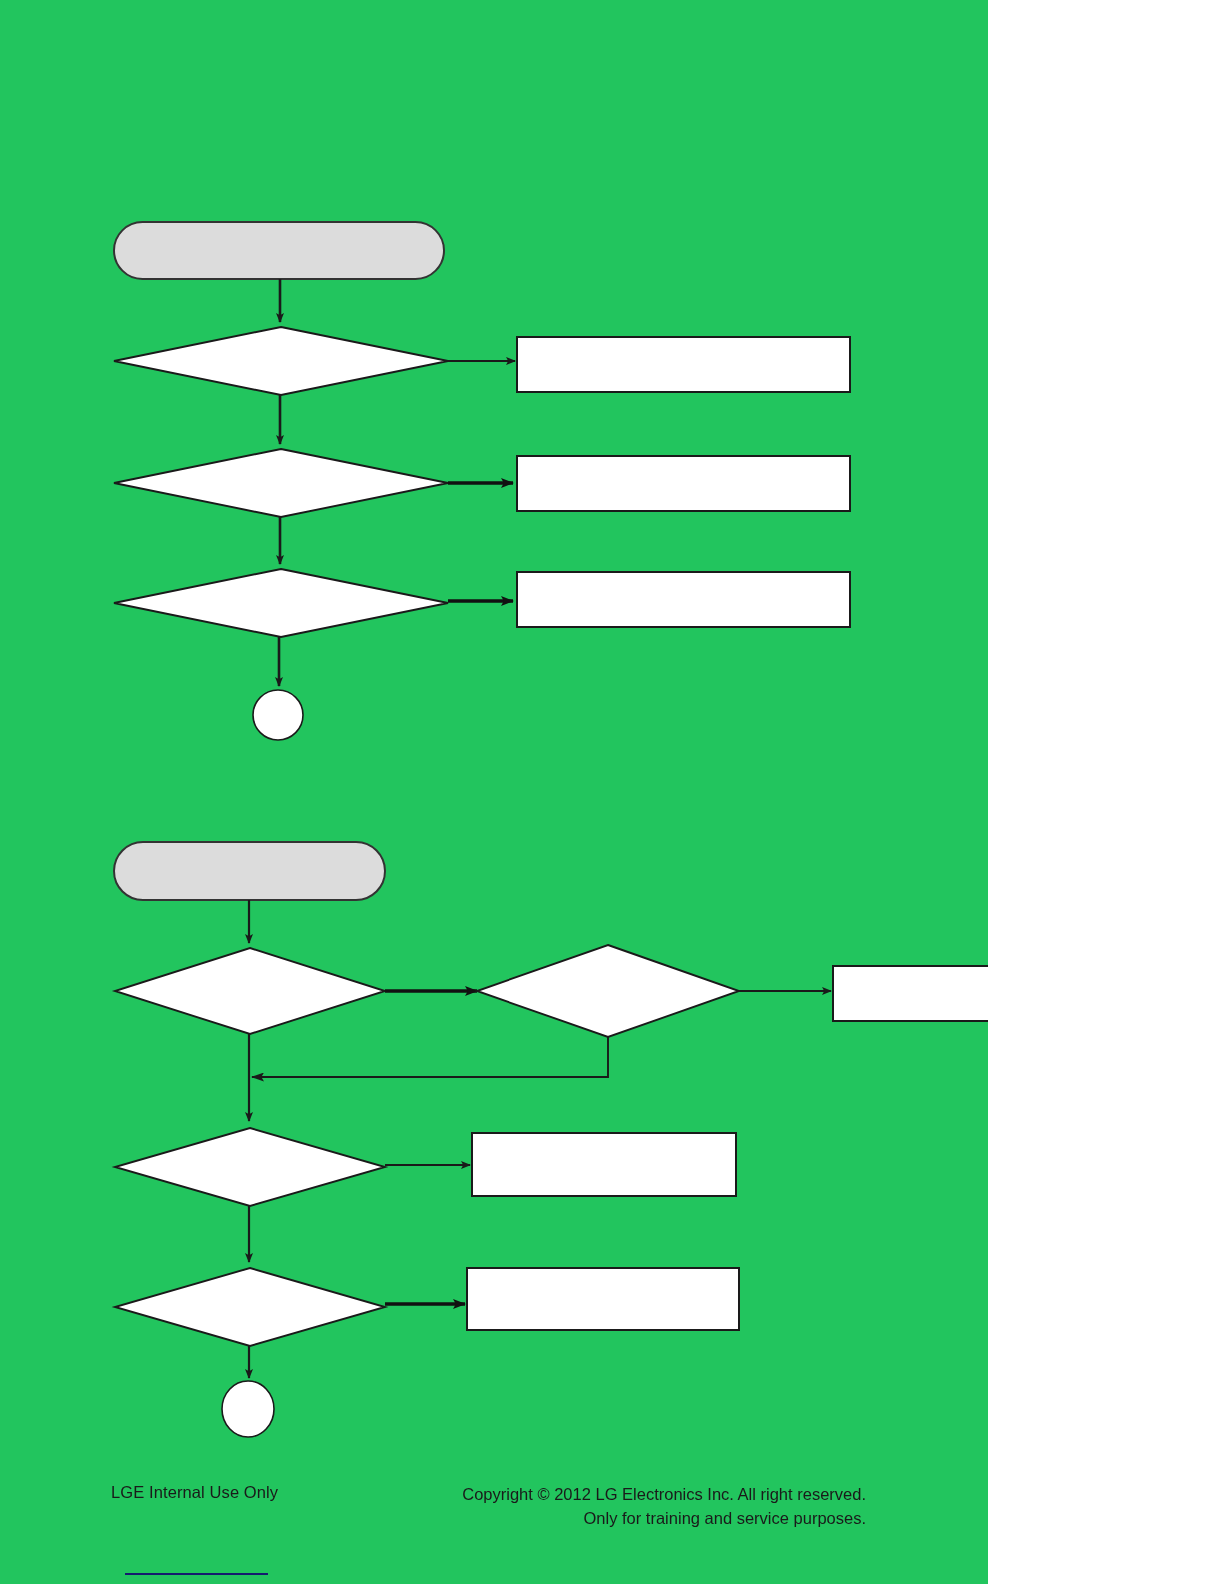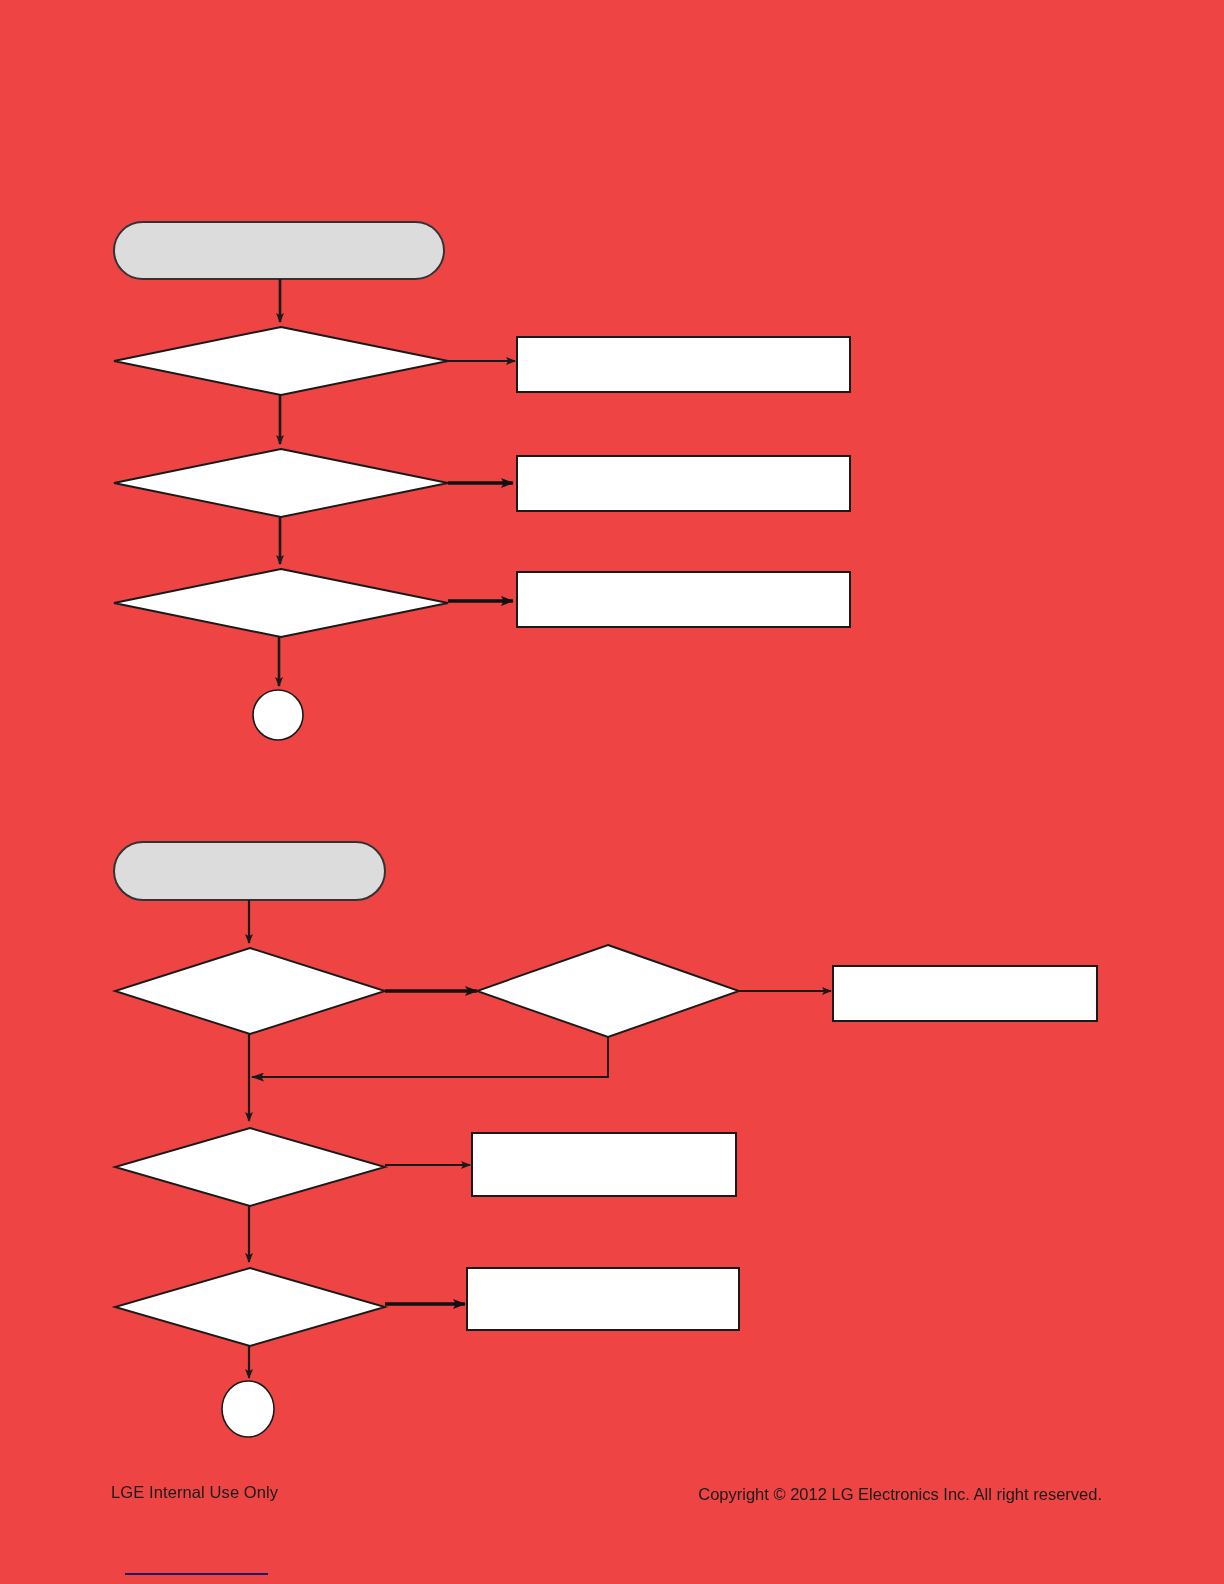--- a/index.html
+++ b/index.html
@@ -6,23 +6,23 @@
     margin: 0;
     padding: 0;
     background: #ffffff;
   }
   body {
     font-family: "Liberation Sans", sans-serif;
     -webkit-font-smoothing: antialiased;
   }
   #page {
     position: relative;
-    width: 1224px;
+    width: 988px;
     height: 1584px;
-    background: #ef4444;
+    background: #22c55e;
     overflow: hidden;
   }
   #flow-svg {
     position: absolute;
     left: 0;
     top: 0;
     width: 1224px;
     height: 1584px;
     display: block;
   }
@@ -170,17 +170,18 @@
   <div class="shape-label" style="left:148px; top:1147px; width:204px; height:40px;"></div>
   <div class="shape-label" style="left:472px; top:1133px; width:264px; height:63px;"></div>
   <div class="shape-label" style="left:148px; top:1287px; width:204px; height:40px;"></div>
   <div class="shape-label" style="left:467px; top:1268px; width:272px; height:62px;"></div>
   <div class="shape-label" style="left:222px; top:1381px; width:52px; height:56px;"></div>
 
   <div class="footer-left">LGE Internal Use Only</div>
 
   <div class="footer-right">
     <div>Copyright © 2012 LG Electronics Inc. All right reserved.</div>
+    <div>Only for training and service purposes.</div>
   </div>
 
   <div class="bottom-rule"></div>
 
 </div>
 
 </body></html>

